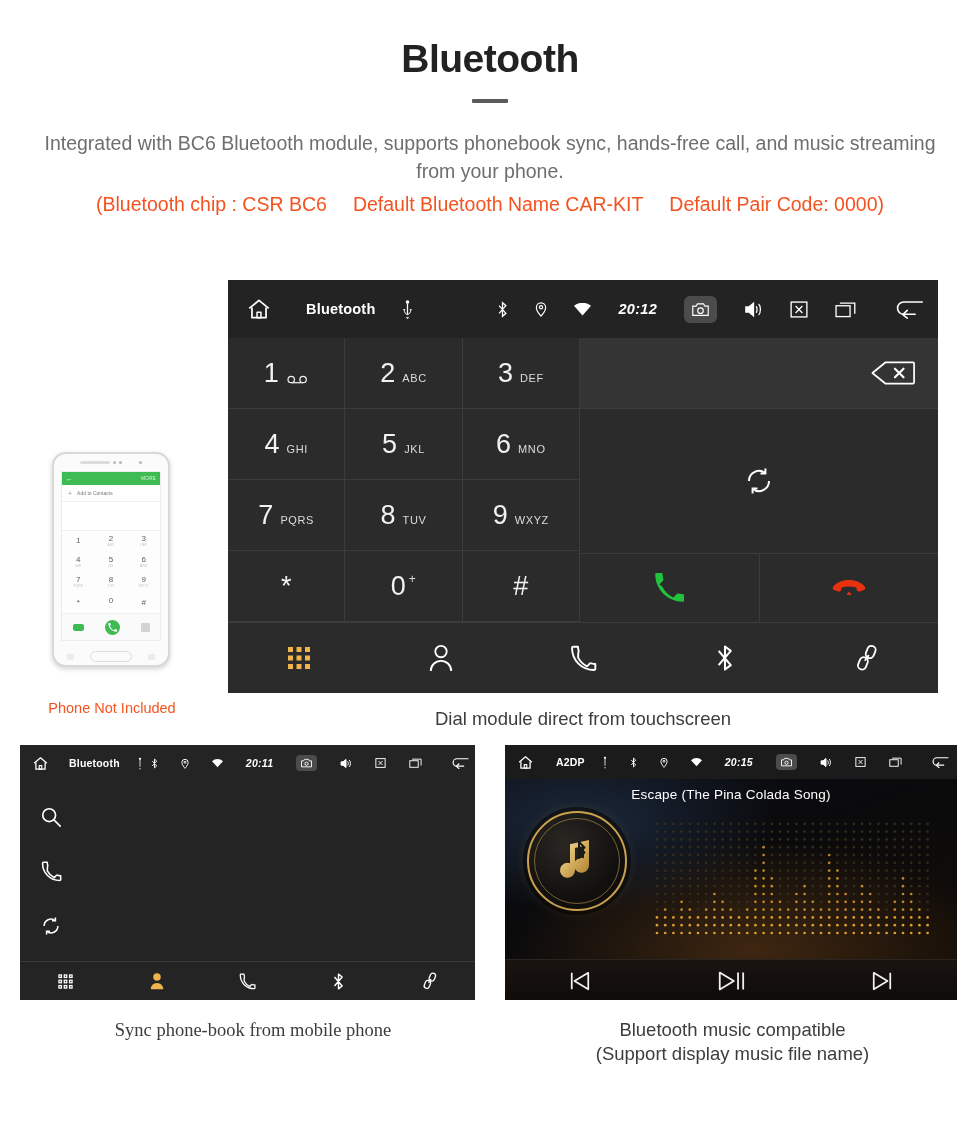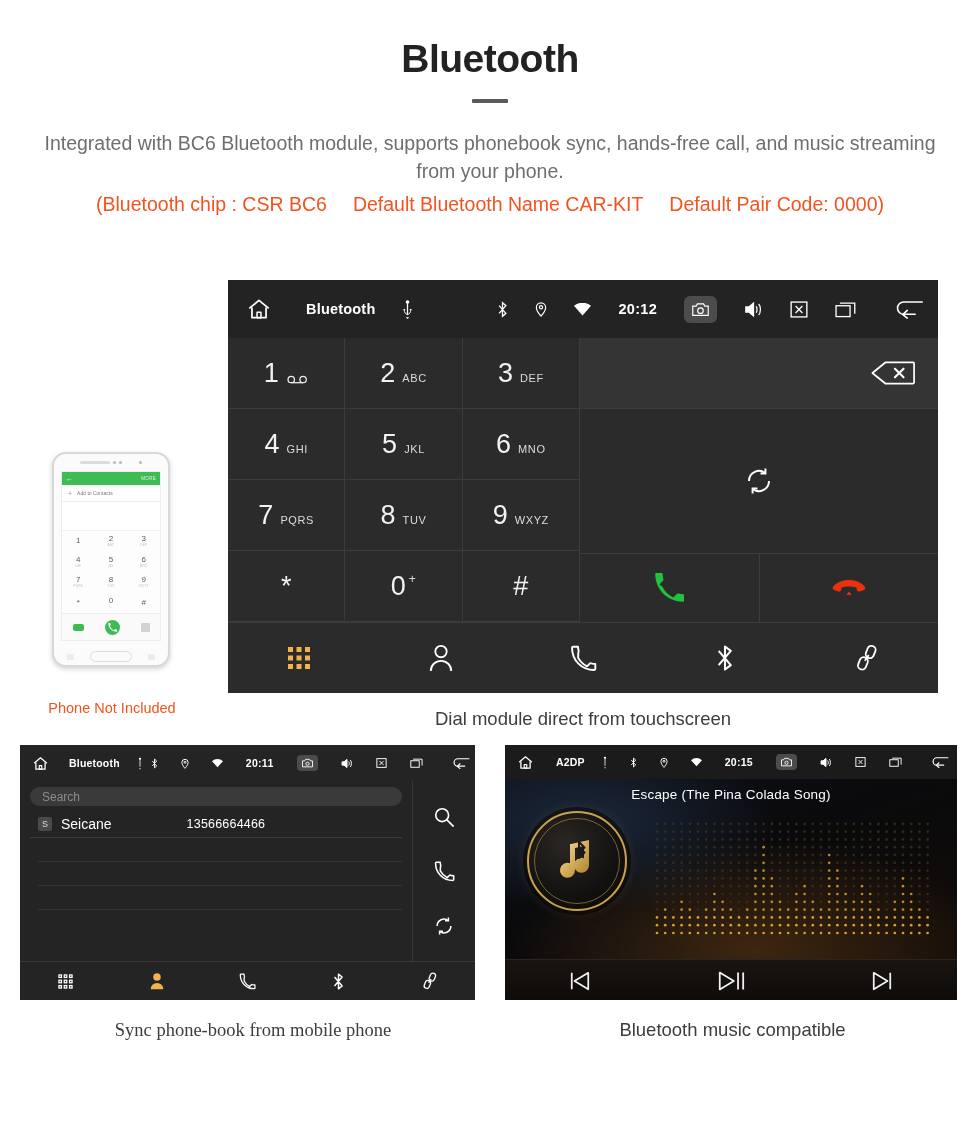--- a/index.html
+++ b/index.html
@@ -60,21 +60,21 @@
     box-sizing:border-box;
     position:relative;
   }
   .sb-left{display:flex;align-items:center;gap:0;}
   .sb-title{
     color:#ffffff;font-size:14.5px;font-weight:bold;
     margin-left:34px;letter-spacing:.2px;
   }
   .sb-usb{margin-left:26px;display:flex;align-items:center;}
   .sb-right{
-    margin-left:auto;display:flex;align-items:center;gap:16px;
+    margin-left:auto;display:flex;align-items:center;gap:16px;font-style:italic;
   }
   .sb-right>*{margin-left:11px;}
   .sb-clock{color:#ffffff;font-size:14.5px;font-weight:bold;letter-spacing:.3px;}
   .cam-box{
     background:#4c4c4c;border-radius:6px;
     padding:6px 8px;display:flex;align-items:center;justify-content:center;
   }
   .ico{display:inline-flex;align-items:center;justify-content:center;}
 
   
@@ -675,31 +675,20 @@
       <span class="ico" style="margin-left:13px;">
         <svg width="18" height="12" viewBox="0 0 34 22" fill="none" stroke="#fff" stroke-width="2.2" stroke-linecap="round" stroke-linejoin="round">
             <path d="M32 3H11a7 7 0 0 0 0 14h13"></path>
             <path d="M15 12.5 10 17.3l5 4"></path>
           </svg>
       </span>
     </div>
   </div>
 
   <div class="pb-body">
-    <div class="pb-list">
-      <div class="pb-search">Search</div>
-      <div class="pb-row">
-        <span class="pb-badge">S</span>
-        <span class="pb-name">Seicane</span>
-        <span class="pb-num">13566664466</span>
-      </div>
-      <div class="pb-empty"></div>
-      <div class="pb-empty"></div>
-      <div class="pb-empty"></div>
-    </div>
     <div class="pb-side">
       <span class="ico">
         <svg width="22" height="22" viewBox="0 0 24 24" fill="none" stroke="#fff" stroke-width="1.8" stroke-linecap="round">
             <circle cx="10" cy="10" r="7"></circle>
             <path d="M15.2 15.2 22 22"></path>
           </svg>
       </span>
       <span class="ico">
         <svg width="21" height="21" viewBox="0 0 24 24" fill="none" stroke="#fff" stroke-width="1.8" stroke-linejoin="round">
             <path d="M7.2 11.2c1.8 3.4 4.5 6 7.9 7.8l2.4-2.4c.4-.4 1-.5 1.5-.3 1.1.4 2.3.6 3.5.6v4.3c0 .6-.4 1-1 1C10.3 22.2 1.8 13.7 1.8 2.5c0-.6.4-1 1-1h4.3c0 1.2.2 2.4.6 3.5.2.5 0 1.1-.3 1.5z"></path>
@@ -1380,13 +1369,14 @@
       <svg width="24" height="22" viewBox="0 0 26 24" fill="none" stroke="#f2f2f2" stroke-width="1.9" stroke-linejoin="round">
           <path d="M22 3v18"></path>
           <path d="M4 3l15 9-15 9z"></path>
         </svg>
     </div>
   </div>
 </div>
 
 <div class="caption" id="cap-right">
   <div>Bluetooth music compatible</div>
+  <div>(Support display music file name)</div>
 </div>
 
 </body></html>

